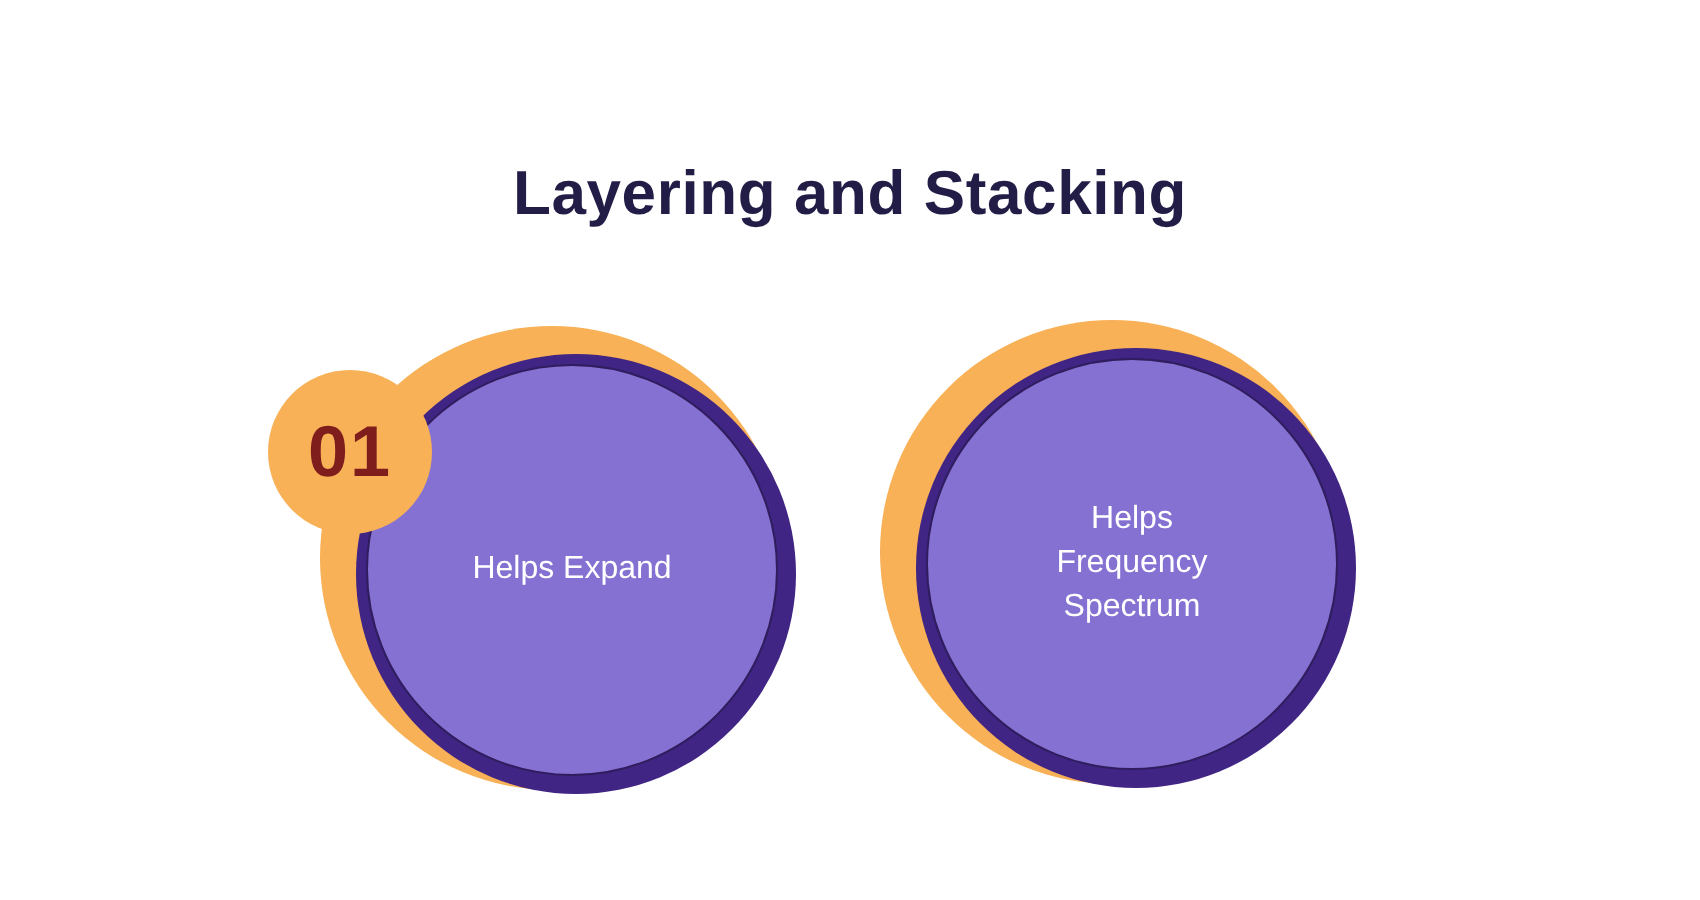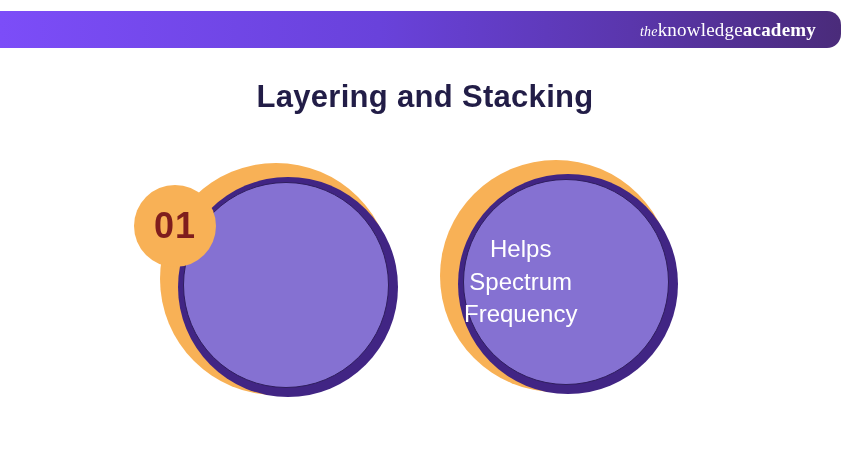--- a/index.html
+++ b/index.html
@@ -77,24 +77,24 @@
   .circle-inner {
     position: absolute;
     left: 23px; top: 19px;
     width: 206px; height: 206px;
     border-radius: 50%;
     background: #8571D2;
     border: 1.5px solid #2F1D5E;
     box-sizing: border-box;
     display: flex;
     align-items: center;
-    justify-content: flex-start;
+    justify-content: center;
     text-align: center;
     color: #ffffff;
-    font-size: 24px;
+    font-size: 16px;
     line-height: 1.36;
     font-weight: 400;
   }
   .circle-inner .line { display: block; }
 
   .badge {
     position: absolute;
     left: -26px; top: 22px;
     width: 82px; height: 82px;
     border-radius: 50%;
@@ -106,45 +106,41 @@
     font-size: 36px;
     font-weight: 700;
     letter-spacing: 1px;
   }
 </style>
 </head>
 <body>
 
 <div class="page">
 
-  <div class="topbar">
-    <div class="logo">
-      <span class="the">the</span><span class="knowledge">knowledge</span><span class="academy">academy</span>
-    </div>
-  </div>
 
   <div class="title">Layering and Stacking</div>
 
   <div class="item one">
     <div class="circle-yellow"></div>
     <div class="circle-dark"></div>
     <div class="circle-inner">
       <div>
+        <span class="line">Helps Expand</span>
       </div>
     </div>
     <div class="badge">
       <span>01</span>
     </div>
   </div>
 
   <div class="item two">
     <div class="circle-yellow"></div>
     <div class="circle-dark"></div>
     <div class="circle-inner">
       <div>
         <span class="line">Helps</span>
+        <span class="line">Frequency</span>
         <span class="line">Spectrum</span>
-        <span class="line">Frequency</span>
       </div>
     </div>
   </div>
 
 </div>
 
 </body></html>

